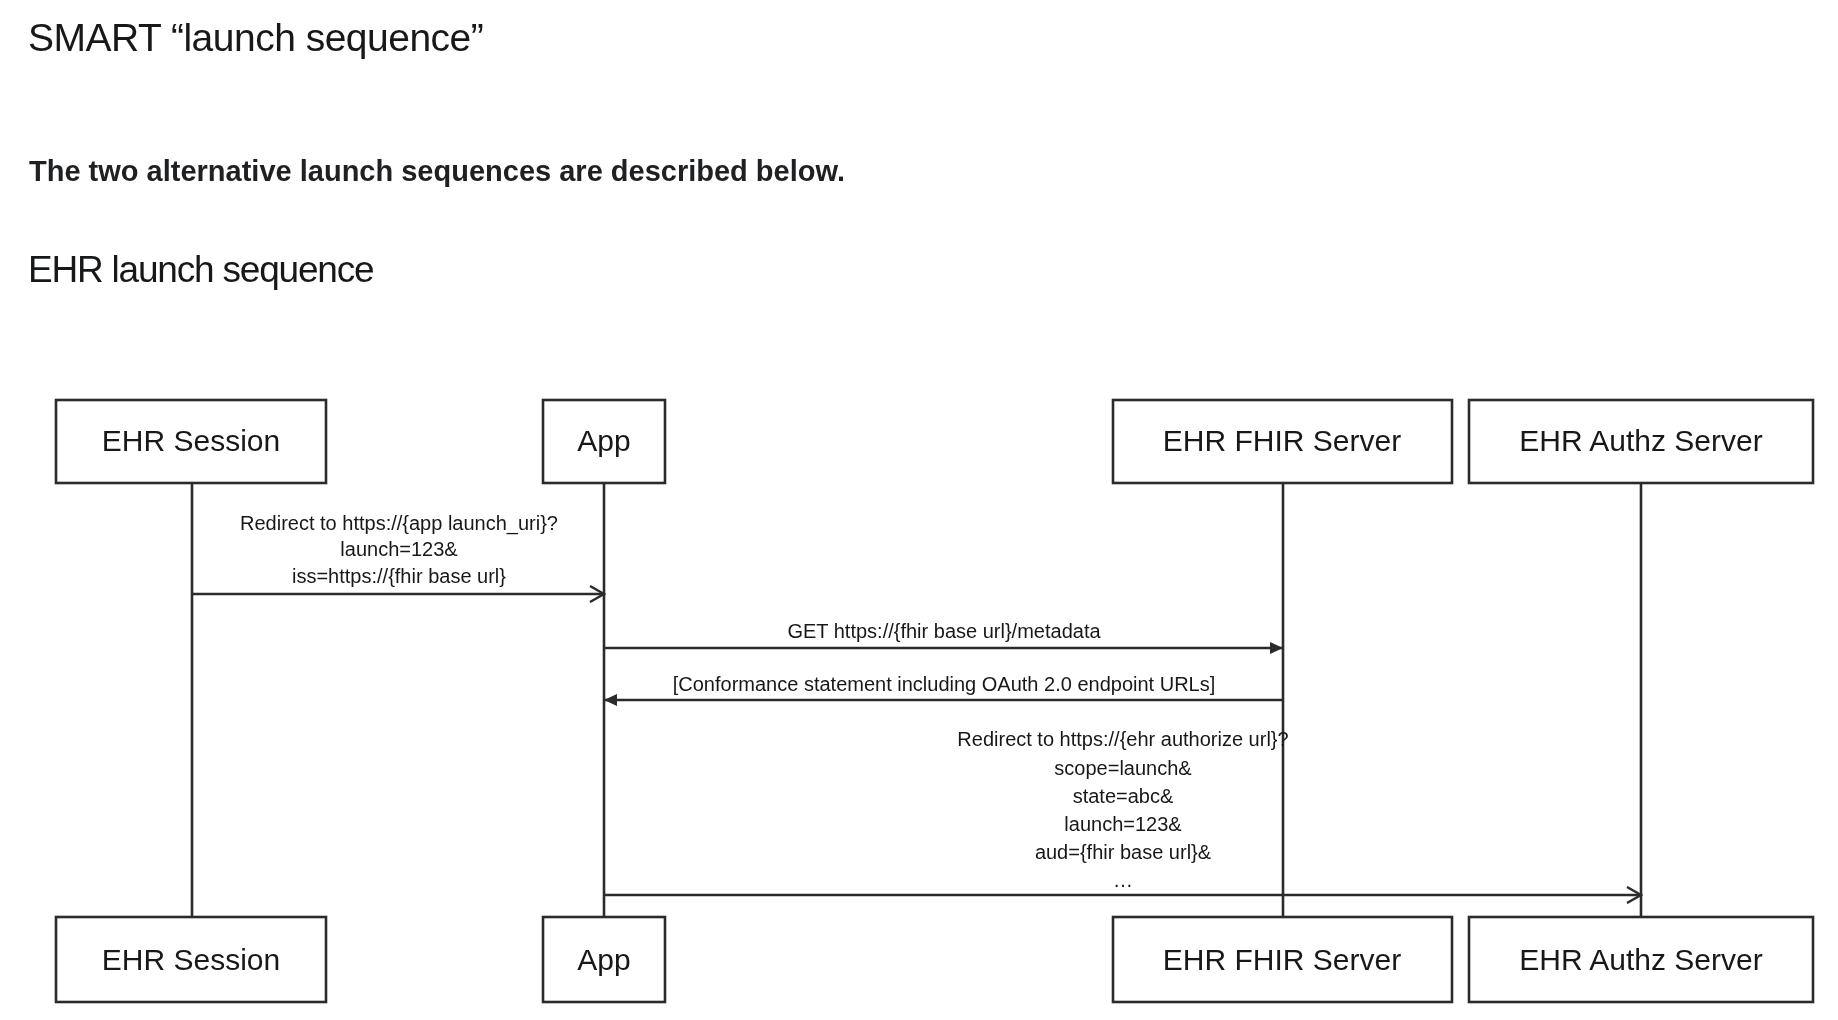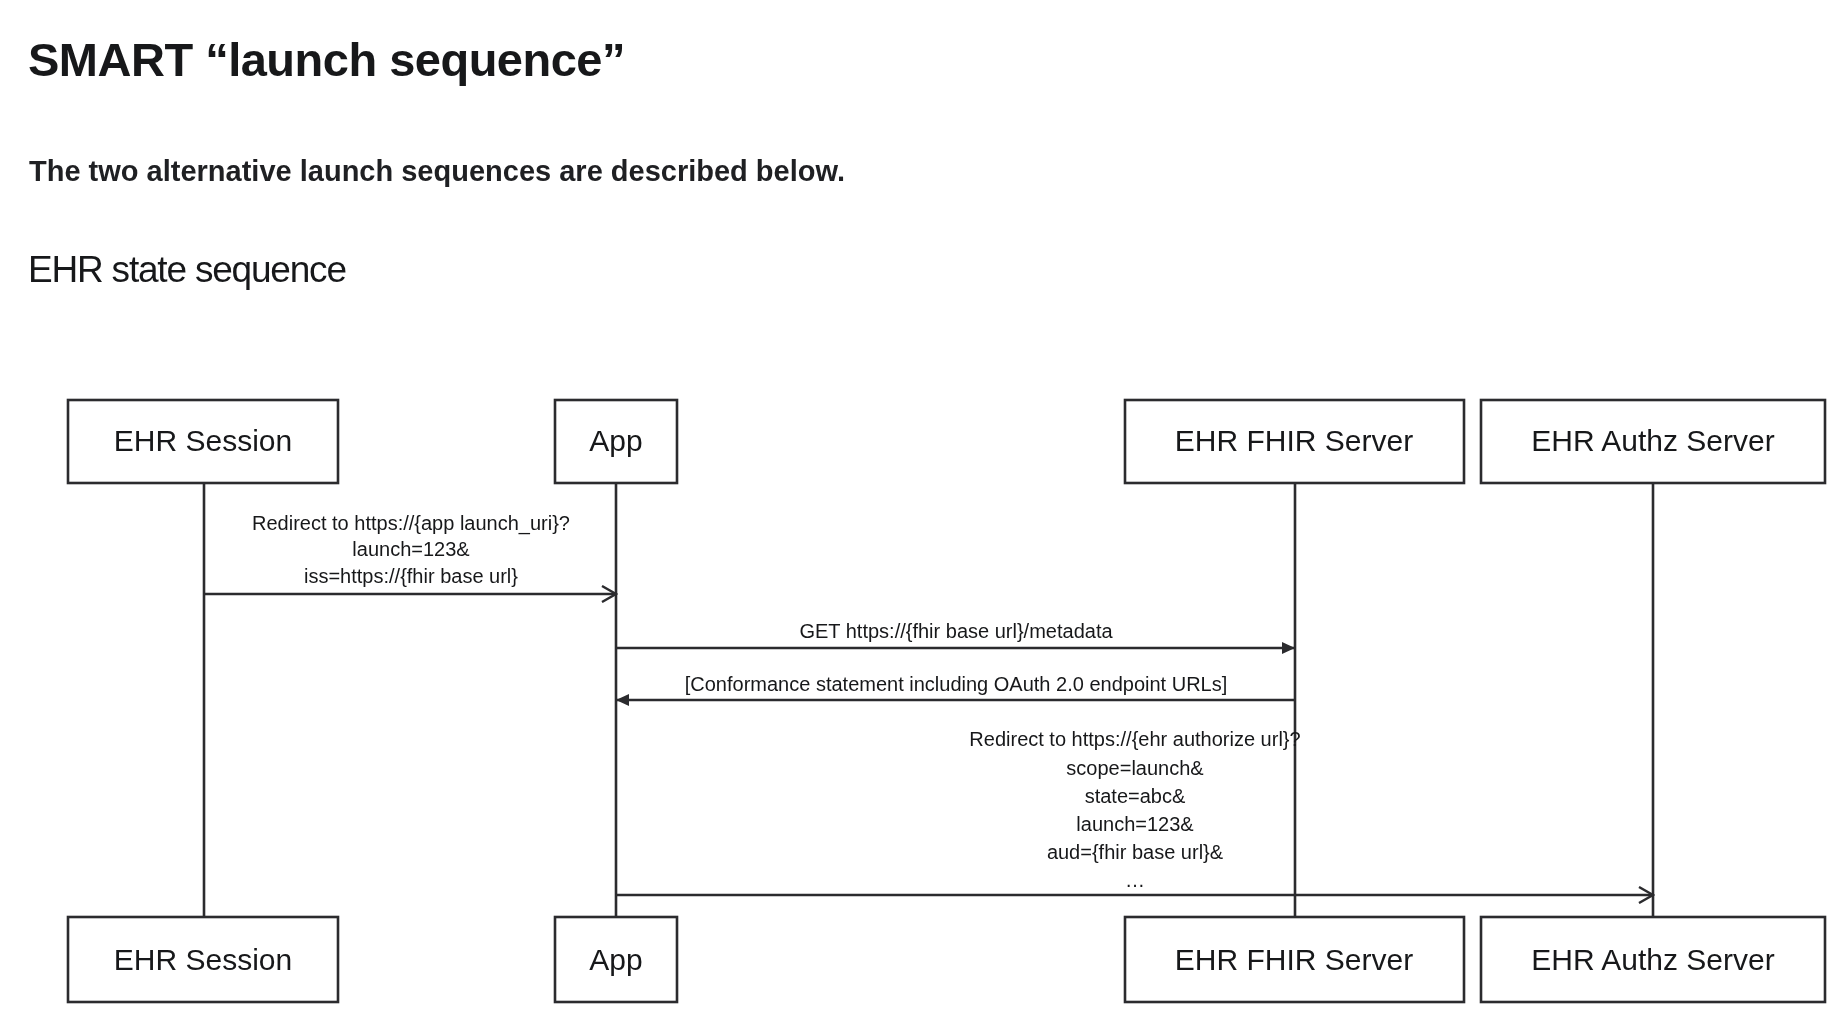--- a/index.html
+++ b/index.html
@@ -15,23 +15,23 @@
     overflow: hidden;
     position: relative;
   }
   .page {
     position: absolute;
     inset: 0;
   }
   .doc-title {
     position: absolute;
     left: 28px;
-    top: 32px;
-    font-size: 47px;
-    font-weight: 700;
+    top: 16px;
+    font-size: 39px;
+    font-weight: 400;
     letter-spacing: -0.5px;
     color: #17181a;
     white-space: nowrap;
   }
   .doc-para {
     position: absolute;
     left: 29px;
     top: 155px;
     font-size: 29px;
     font-weight: 700;
@@ -43,21 +43,21 @@
     left: 28px;
     top: 249px;
     font-size: 37px;
     font-weight: 500;
     letter-spacing: -1.2px;
     color: #17181a;
     white-space: nowrap;
   }
   .diagram {
     position: absolute;
-    left: 12px;
+    left: 0;
     top: 0;
     width: 1524px;
     height: 1020px;
   }
   .diagram svg {
     display: block;
   }
   .lifeline-label {
     font-family: "Liberation Sans", sans-serif;
     font-size: 30px;
@@ -69,21 +69,21 @@
     fill: #17181a;
   }
 </style>
 </head>
 <body>
 
 <div class="page">
 
   <div class="doc-title">SMART “launch sequence”</div>
   <div class="doc-para">The two alternative launch sequences are described below.</div>
-  <div class="doc-subtitle">EHR state sequence</div>
+  <div class="doc-subtitle">EHR launch sequence</div>
 
   <div class="diagram">
     <svg width="1838" height="1020" viewBox="0 0 1838 1020" xmlns="http://www.w3.org/2000/svg">
       <defs>
         <marker id="arrow-filled-right" markerWidth="14" markerHeight="12" refX="13" refY="6" orient="auto" markerUnits="userSpaceOnUse">
           <path d="M0,0 L13,6 L0,12 z" fill="#2b2b2e"></path>
         </marker>
         <marker id="arrow-filled-left" markerWidth="14" markerHeight="12" refX="13" refY="6" orient="auto" markerUnits="userSpaceOnUse">
           <path d="M0,0 L13,6 L0,12 z" fill="#2b2b2e"></path>
         </marker>

